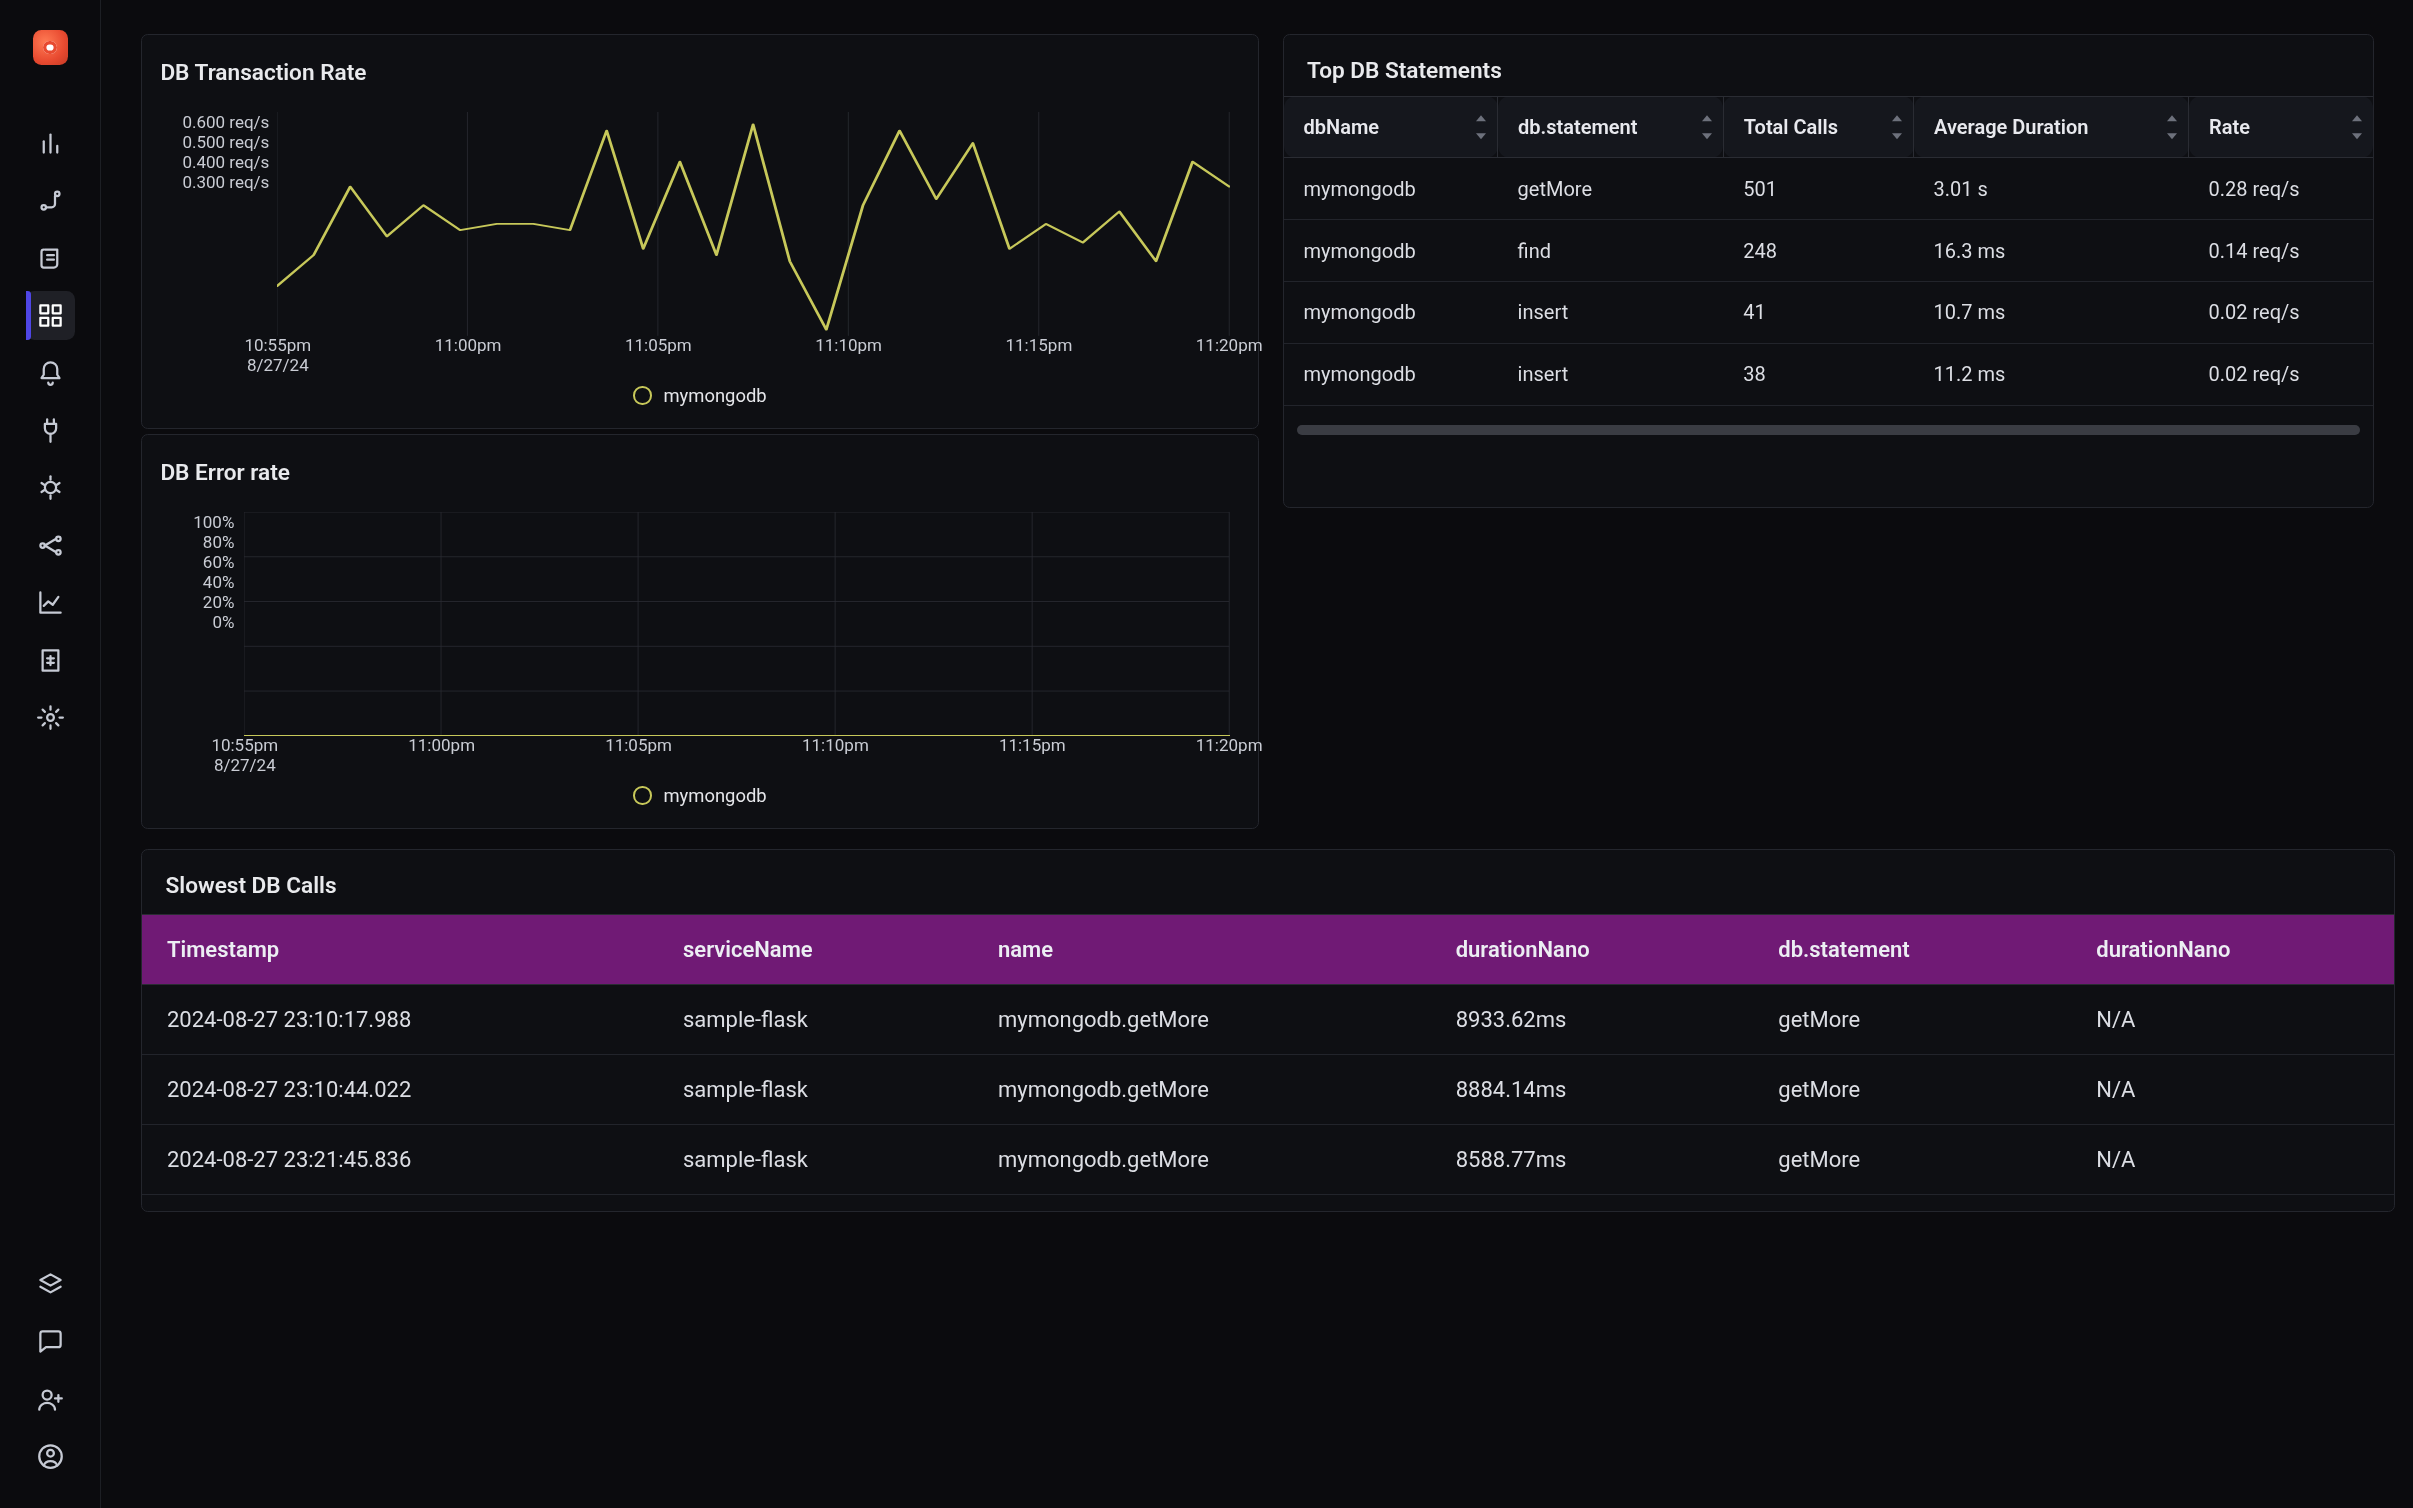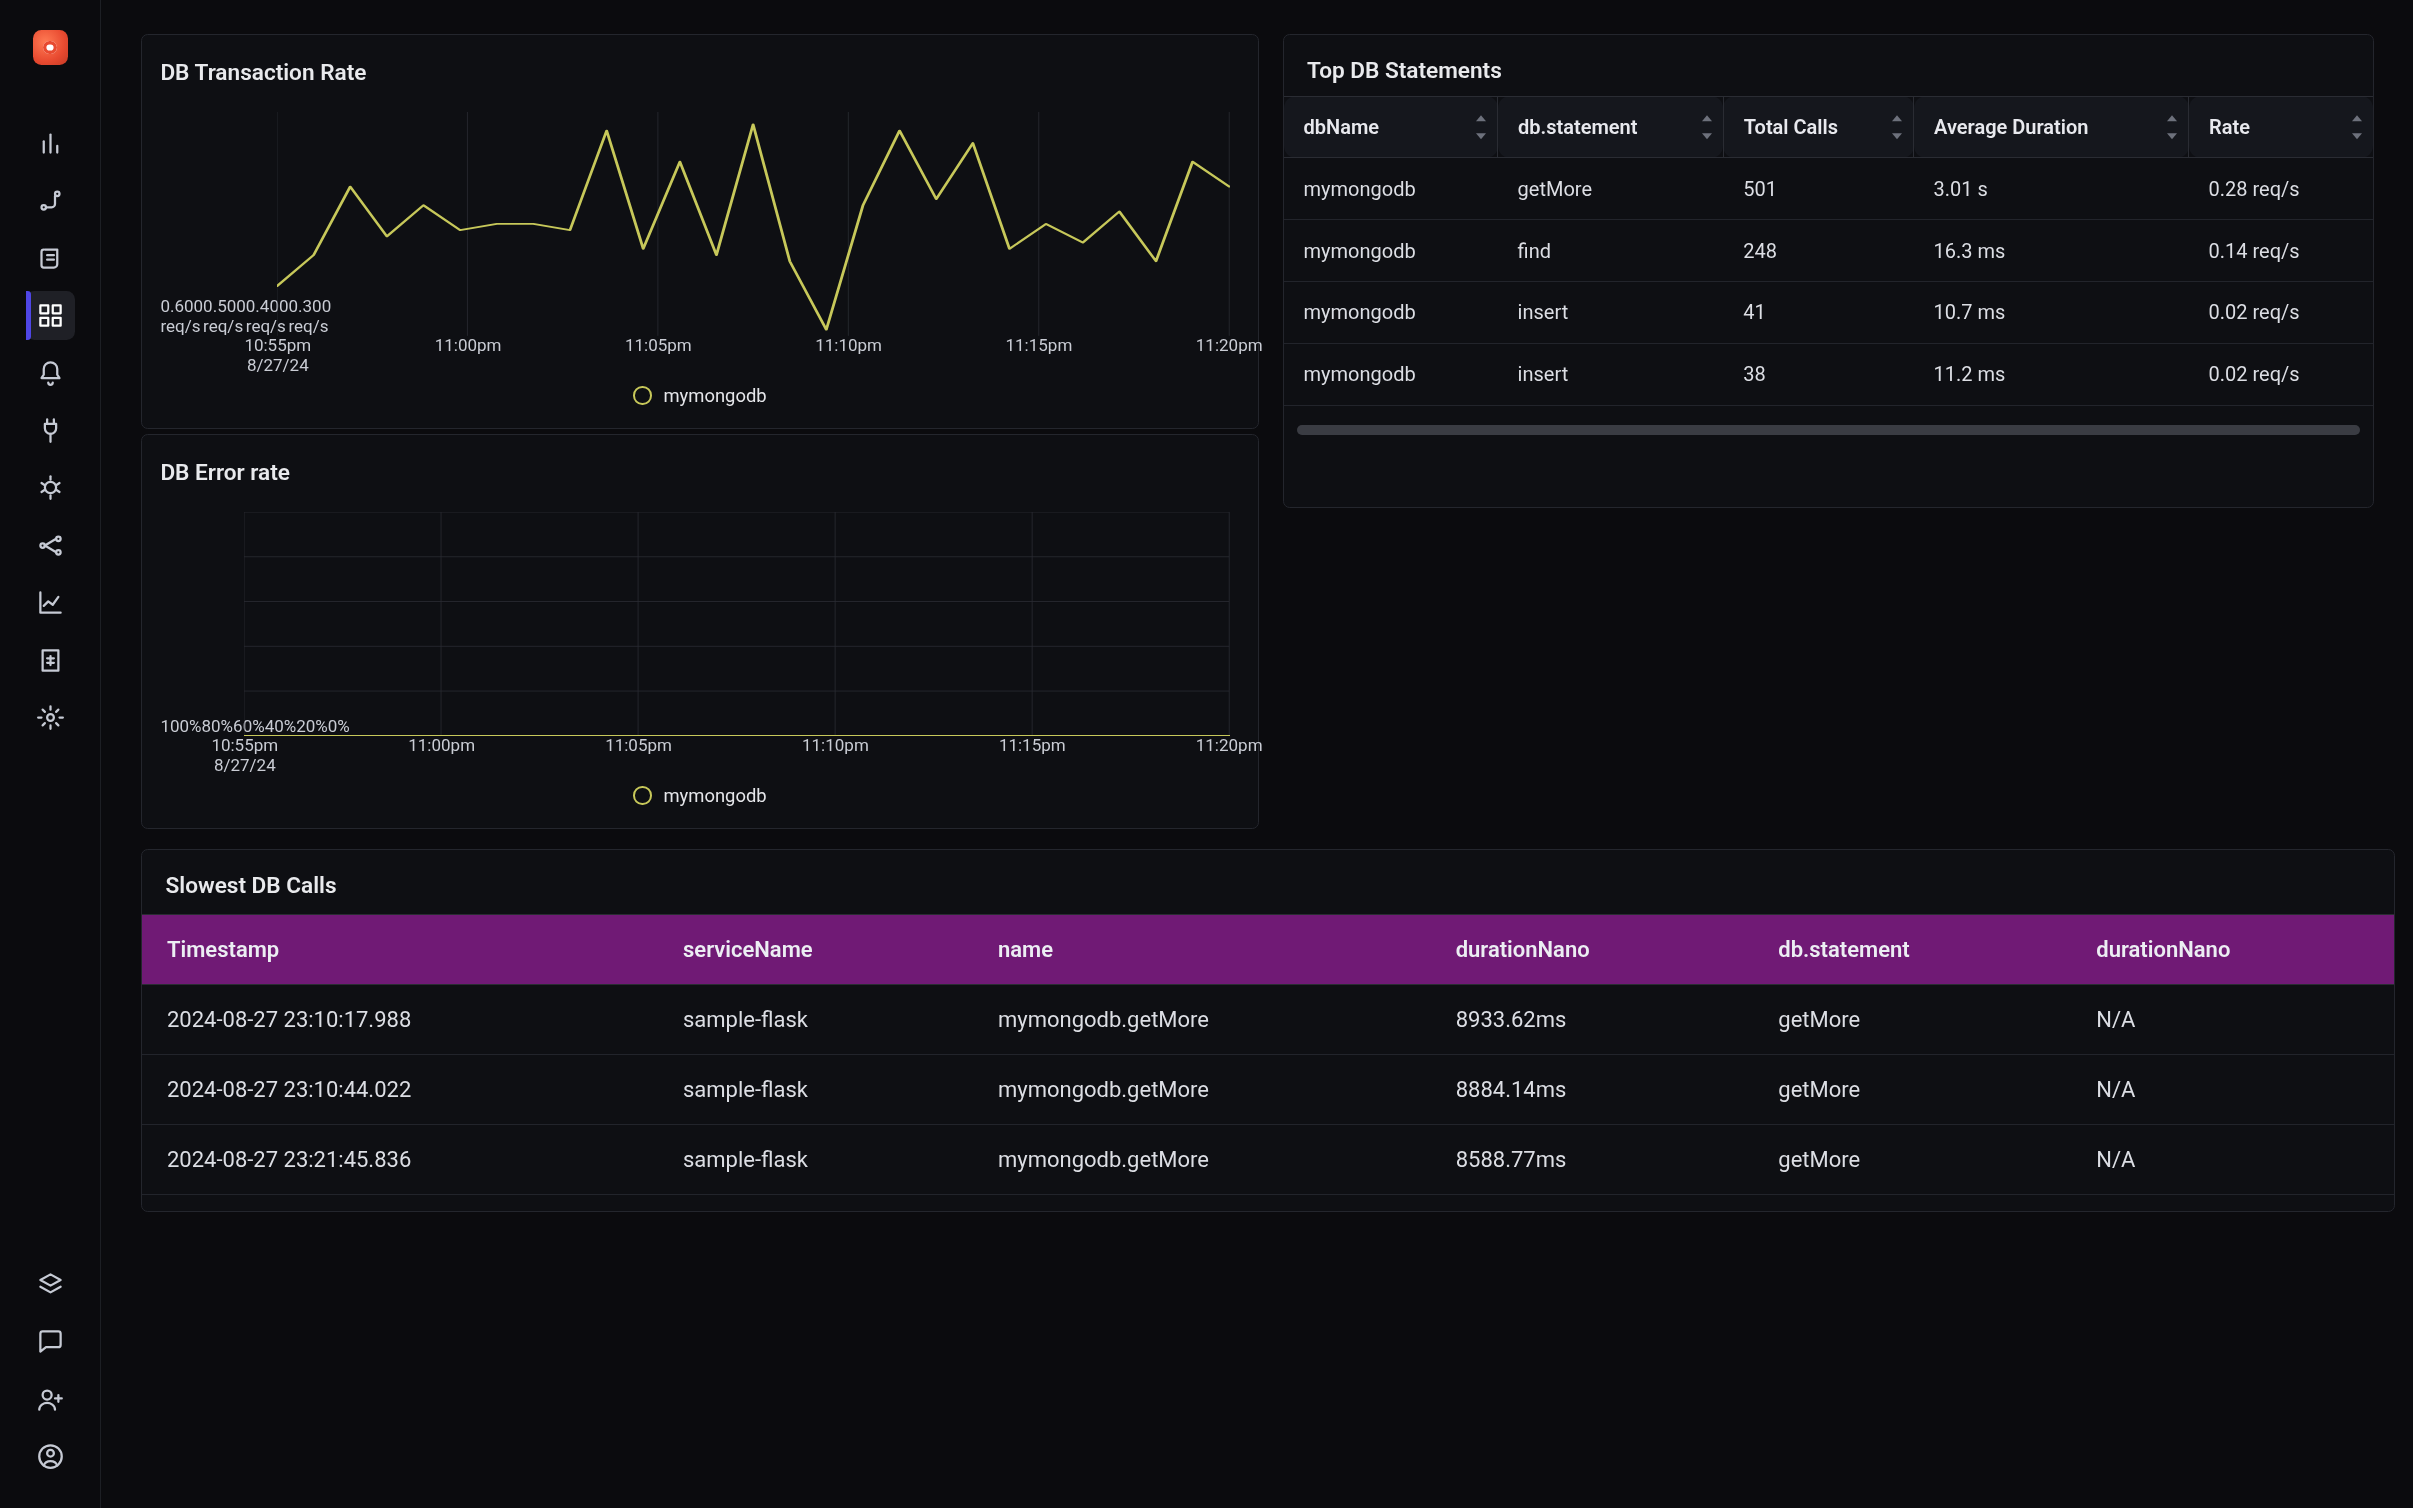--- a/index.html
+++ b/index.html
@@ -66,21 +66,21 @@
 .panel {
   background:#0e0f13;
   border:0.8px solid #24262d;
   border-radius:6.7px;
 }
 .panel.chart { width:1118px; height:395px; padding:23.5px 18.4px 17px 18.4px; position:relative; display:flex; flex-direction:column;gap:10px; }
 .panel-title { font-size:22.6px; font-weight:600; color:#e9eaed; margin-bottom:6.7px; }
 
 
 .chart-body{ flex:1; position:relative; }
-.y-axis{ position:absolute; left:0; top:10px; bottom:75px; width:109px; display:flex; flex-direction:row; justify-content:space-between; align-items:flex-end; font-size:17px; color:#c9ccd4;}
+.y-axis{ position:absolute; left:0; top:10px; bottom:75px; width:109px; display:flex; flex-direction:column; justify-content:flex-start; align-items:flex-end; font-size:17px; color:#c9ccd4;}
 .plot{ position:absolute; left:117px; right:10px; top:10px; bottom:75px; }
 .plot .grid line{ stroke:#2a2c33; stroke-width:1; }
 .plot .series{ stroke:#c7c85a; stroke-width:3; fill:none; stroke-linejoin:round; stroke-linecap:round;}
 .x-axis{ position:absolute; left:117px; right:10px; bottom:39px; height:37px; display:flex; justify-content:space-between; font-size:17px; color:#c9ccd4;}
 .x-tick{ text-align:center; width:0.8px; overflow:visible; white-space:nowrap; display:flex; flex-direction:column; align-items:center;}
 .legend{ position:absolute; bottom:5px; left:0; right:0; display:flex; justify-content:center; align-items:center; gap:11.7px; font-size:18.4px; color:#e5e6ea;}
 .legend .swatch{ width:18.4px; height:18.4px; border-radius:50%; border:2.5px solid #c7c85a; display:inline-block;}
 
 
 .panel.table-top { width:1118px; height:474px; padding:22px 0 0 0; position:relative;}

